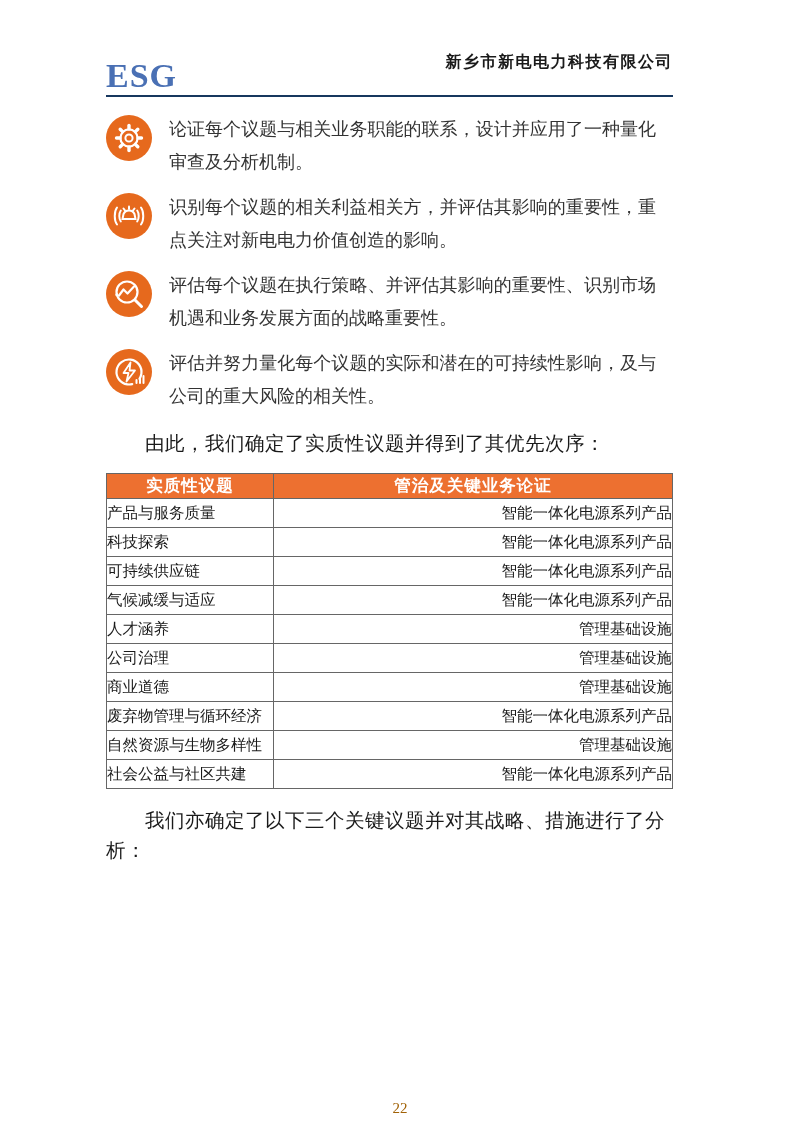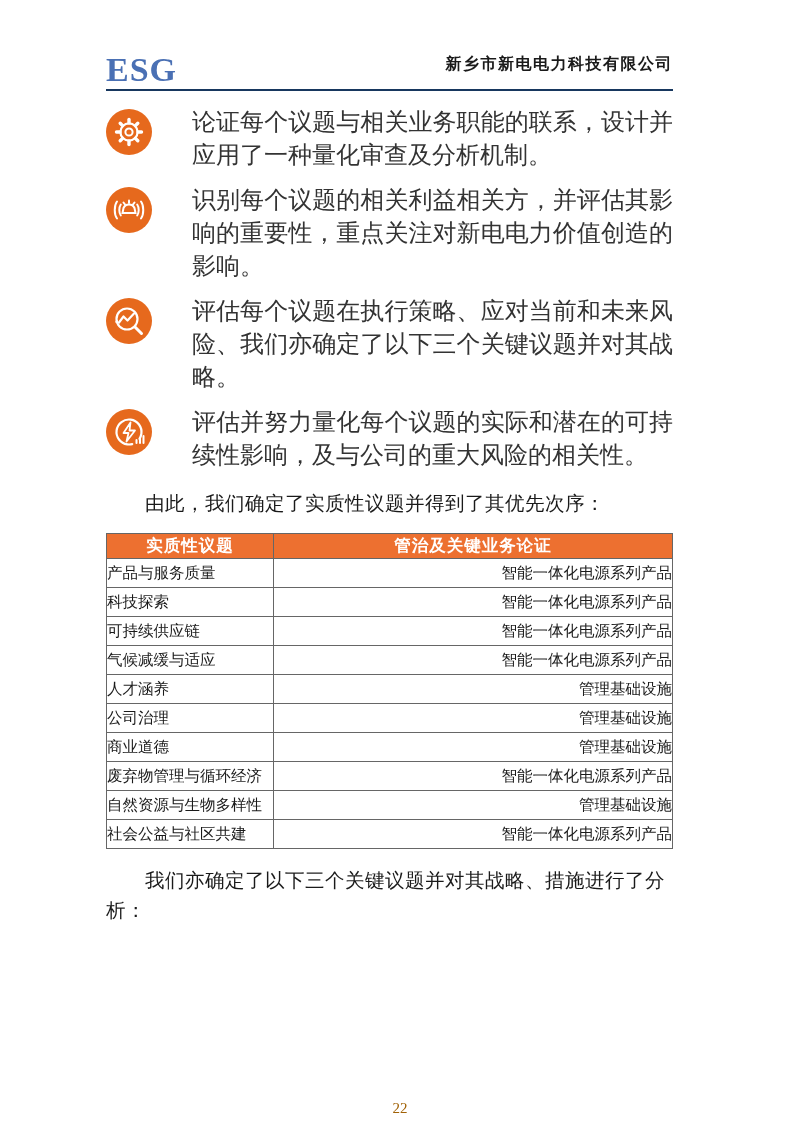--- a/index.html
+++ b/index.html
@@ -33,21 +33,21 @@
     line-height: 36px;
     color: #4a70b4;
     letter-spacing: 1px;
   }
   .company {
     font-family: "DejaVu Sans", sans-serif;
     font-weight: bold;
     font-size: 16px;
     color: #1a1a1a;
     letter-spacing: 1.5px;
-    padding-bottom: 13px;
+    padding-bottom: 21px;
   }
   .hdr-line {
     height: 2px;
     background: #17375e;
     margin-top: 1px;
   }
   
   .bullets { margin-top: 15px; }
   .bullet {
     display: flex;
@@ -60,24 +60,24 @@
     height: 46px;
     border-radius: 50%;
     background: #e6691d;
     display: flex;
     align-items: center;
     justify-content: center;
     margin-top: 3px;
   }
   .bullet-icon svg { display: block; }
   .bullet-text {
-    margin-left: 40px;
+    margin-left: 17px;
     width: 487px;
     font-family: "DejaVu Sans", sans-serif;
-    font-size: 24px;
+    font-size: 18px;
     line-height: 33px;
     color: #333333;
     text-align: justify;
   }
   
   .para {
     margin-top: 17px;
     font-size: 19.5px;
     line-height: 30px;
     color: #1a1a1a;
@@ -178,21 +178,21 @@
         <div class="bullet-icon">
           <svg width="46" height="46" viewBox="0 0 46 46">
             <g stroke="#ffffff" fill="none" stroke-width="2.2" stroke-linecap="round" stroke-linejoin="round">
               <circle cx="21" cy="21" r="10.5"></circle>
               <line x1="29" y1="29" x2="35.5" y2="35.5" stroke-width="3"></line>
               <polyline points="13 24.5 17.5 18.5 21.5 22.5 28 15.5"></polyline>
             </g>
             <circle cx="10.8" cy="23.8" r="1.5" fill="#ffffff"></circle>
           </svg>
         </div>
-        <div class="bullet-text">评估每个议题在执行策略、应对当前和未来风险、我们亦确定了以下三个关键议题并对其战略。</div>
+        <div class="bullet-text">评估每个议题在执行策略、并评估其影响的重要性、识别市场机遇和业务发展方面的战略重要性。</div>
       </div>
 
       <div class="bullet">
         <div class="bullet-icon">
           <svg width="46" height="46" viewBox="0 0 46 46">
             <g stroke="#ffffff" fill="none" stroke-linecap="round" stroke-linejoin="round">
               <circle cx="23" cy="23" r="12.5" stroke-width="2.2" stroke-dasharray="5.5 9 200" transform="rotate(8 23 23)"></circle>
               <path d="M24.5 13.5 L17.5 24 h5 L20.5 32.5 L29 21.5 h-5.5 z" stroke-width="1.8"></path>
               <line x1="30.5" y1="34" x2="30.5" y2="31" stroke-width="2"></line>
               <line x1="34" y1="34" x2="34" y2="29" stroke-width="2"></line>

